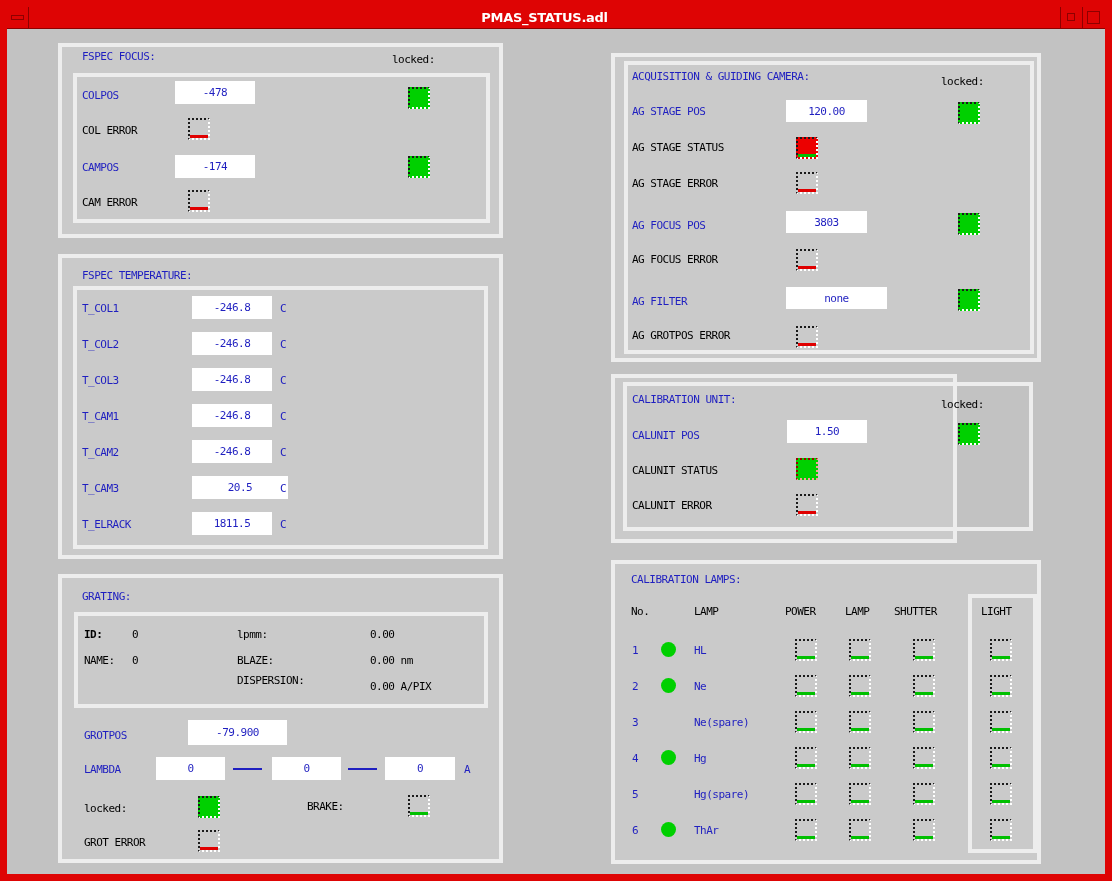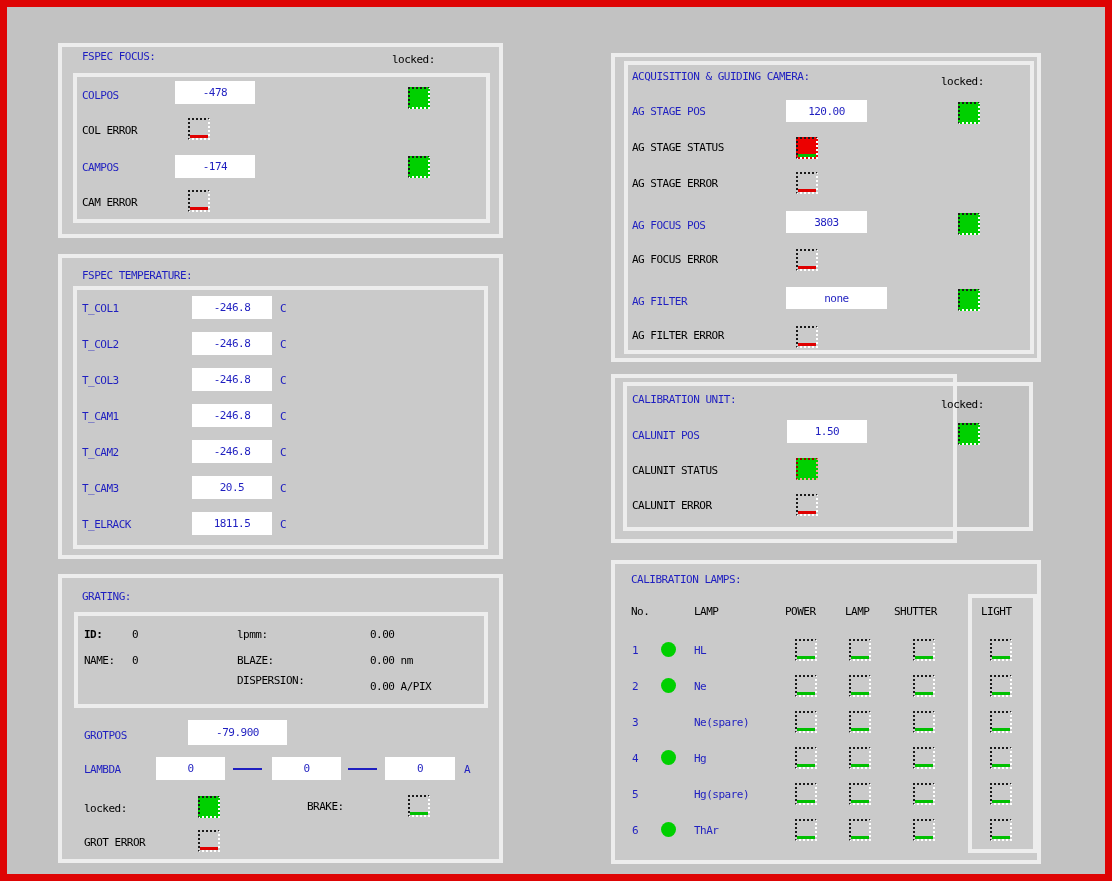--- a/index.html
+++ b/index.html
@@ -36,20 +36,32 @@
        background-size:100% 3px;background-position:0 100%;}
   .led[data-state="green-red"]{background-color:#00d000;border-color:#a00000 #ff9c9c #ff9c9c #a00000;}
   .dot{position:absolute;width:15px;height:15px;border-radius:50%;background:#00d000;}
   .dash{position:absolute;height:2px;background:#1f1fc0;}
 </style>
 </head>
 <body>
 
 <div class="window">
 
+  <div class="titlebar">
+    <div class="tb-btn tb-menu">
+        <div class="menu-glyph"></div>
+      </div>
+    <div class="tb-title">PMAS_STATUS.adl</div>
+    <div class="tb-btn tb-min">
+        <div class="min-glyph"></div>
+      </div>
+    <div class="tb-btn tb-max">
+        <div class="max-glyph"></div>
+      </div>
+  </div>
 
   <div class="content">
 
     <div class="panel" style="left:51px;top:14px;width:445px;height:195px;">
       <div class="t blue" style="left:20px;top:3px;">FSPEC FOCUS:</div>
       <div class="t blk" style="left:330px;top:6px;">locked:</div>
       <div class="ibox" style="left:11px;top:26px;width:417px;height:150px;"></div>
       <div class="t blue" style="left:20px;top:42px;">COLPOS</div>
       <div class="fld" style="left:113px;top:34px;width:80px;height:23px;">-478</div>
       <div class="led" style="left:346px;top:40px;" data-state="green"></div>
@@ -80,21 +92,21 @@
 
       <div class="t blue" style="left:20px;top:152px;">T_CAM1</div>
       <div class="fld" style="left:130px;top:146px;width:80px;height:23px;">-246.8</div>
       <div class="t blue" style="left:218px;top:152px;">C</div>
 
       <div class="t blue" style="left:20px;top:188px;">T_CAM2</div>
       <div class="fld" style="left:130px;top:182px;width:80px;height:23px;">-246.8</div>
       <div class="t blue" style="left:218px;top:188px;">C</div>
 
       <div class="t blue" style="left:20px;top:224px;">T_CAM3</div>
-      <div class="fld" style="left:130px;top:218px;width:80px;height:23px;">20.5</div>
+      <div class="fld" style="left:130px;top:218px;width:96px;height:23px;">20.5</div>
       <div class="t blue" style="left:218px;top:224px;">C</div>
 
       <div class="t blue" style="left:20px;top:260px;">T_ELRACK</div>
       <div class="fld" style="left:130px;top:254px;width:80px;height:23px;">1811.5</div>
       <div class="t blue" style="left:218px;top:260px;">C</div>
     </div>
 
     <div class="panel" style="left:51px;top:545px;width:445px;height:289px;">
       <div class="t blue" style="left:20px;top:12px;">GRATING:</div>
       <div class="ibox" style="left:12px;top:34px;width:414px;height:96px;"></div>
@@ -147,21 +159,21 @@
       <div class="fld" style="left:171px;top:154px;width:81px;height:22px;">3803</div>
       <div class="led" style="left:343px;top:156px;" data-state="green"></div>
 
       <div class="t blk" style="left:17px;top:196px;">AG FOCUS ERROR</div>
       <div class="led" style="left:181px;top:192px;" data-state="off-red"></div>
 
       <div class="t blue" style="left:17px;top:238px;">AG FILTER</div>
       <div class="fld" style="left:171px;top:230px;width:101px;height:22px;">none</div>
       <div class="led" style="left:343px;top:232px;" data-state="green"></div>
 
-      <div class="t blk" style="left:17px;top:272px;">AG FILTER ERROR</div>
+      <div class="t blk" style="left:17px;top:272px;">AG GROTPOS ERROR</div>
       <div class="led" style="left:181px;top:269px;" data-state="off-red"></div>
     </div>
 
     <div class="panel" style="left:604px;top:345px;width:346px;height:169px;">
       <div class="ibox" style="left:8px;top:4px;width:410px;height:149px;"></div>
       <div class="t blue" style="left:17px;top:15px;">CALIBRATION UNIT:</div>
       <div class="t blk" style="left:326px;top:20px;">locked:</div>
 
       <div class="t blue" style="left:17px;top:51px;">CALUNIT POS</div>
       <div class="fld" style="left:172px;top:42px;width:80px;height:23px;">1.50</div>

